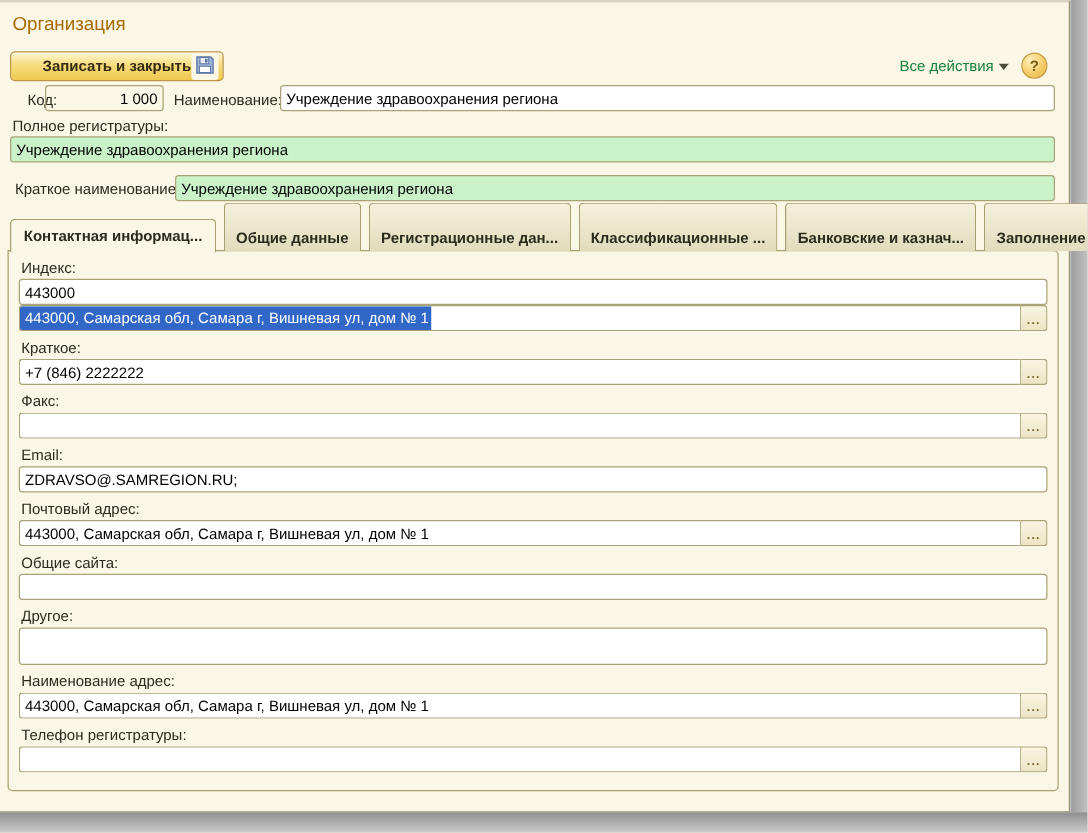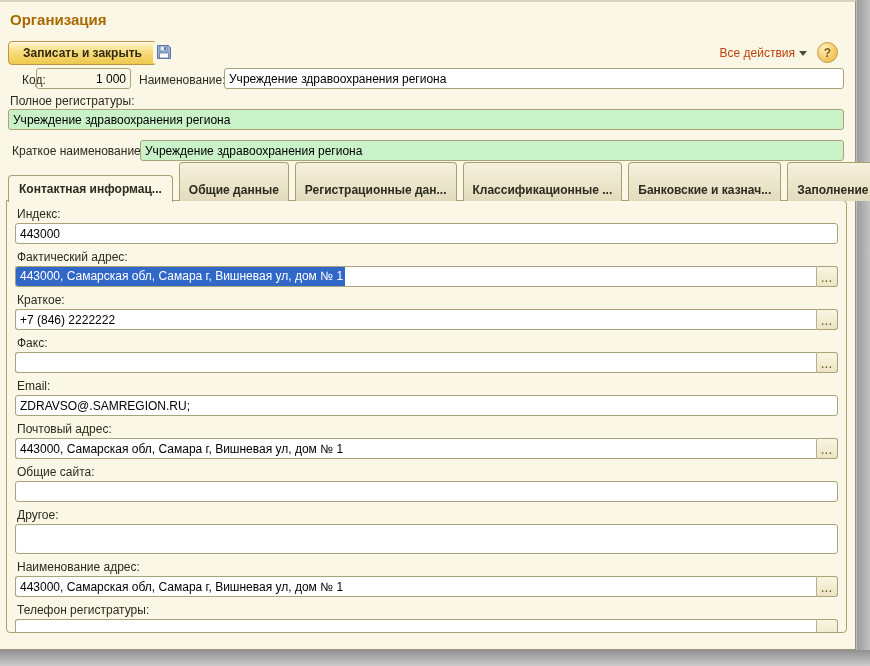--- a/index.html
+++ b/index.html
@@ -22,38 +22,38 @@
   .right-edge {
     position:absolute; left:857px; top:0; width:13px; height:650px;
     background: linear-gradient(90deg,#9d9d9d,#c2c2c2);
   }
   .bottom-edge {
     position:absolute; left:0; top:650px; width:870px; height:16px;
     background: linear-gradient(#8f8f8f,#cccccc);
   }
   .page-title {
     position:absolute; left:10px; top:9px;
-    font-size:15px; font-weight:bold; color:#a66a00;
+    font-size:15px; font-weight:normal; color:#a66a00;
   }
   
   .btn-main {
     position:absolute; left:8px; top:39px; height:24px;
-    padding:0 14px; font-weight:bold; font-size:12px; color:#332b12;
+    padding:0 25px; font-weight:bold; font-size:12px; color:#332b12;
     background: linear-gradient(#fff7d4, #f7dc7e 45%, #eec94e);
     border:1px solid #bd954a; border-radius:4px;
     box-shadow: 0 1px 0 rgba(255,255,255,.6) inset;
     cursor:pointer;
   }
   .btn-save {
     position:absolute; left:153px; top:40px; width:22px; height:22px;
     background:#fbf7e6; border:1px solid transparent; border-radius:3px; cursor:pointer;
     display:flex; align-items:center; justify-content:center;
   }
   .all-actions {
-    position:absolute; right:48px; top:44px; color:#c2410c; cursor:pointer; white-space:nowrap;
+    position:absolute; right:48px; top:44px; color:#15803d; cursor:pointer; white-space:nowrap;
   }
   .all-actions .arr {
     display:inline-block; width:0; height:0; margin-left:4px; vertical-align:middle;
     border-left:4px solid transparent; border-right:4px solid transparent; border-top:5px solid #4a4a3a;
   }
   .btn-help {
     position:absolute; right:17px; top:40px; width:21px; height:21px; border-radius:50%;
     background: radial-gradient(circle at 35% 30%, #fff2c0, #f4c862 60%, #e9b94e);
     border:1px solid #c69b44; color:#7a5c10; font-weight:bold; font-size:12px;
     display:flex; align-items:center; justify-content:center; cursor:pointer;
@@ -161,21 +161,20 @@
     <div class="tab">Заполнение данных</div>
   </div>
 
   <div class="panel">
 
     <div class="f-label">Индекс:</div>
     <div class="f-row">
       <input class="inp" value="443000" style="">
     </div>
 
-    <div class="f-label">Фактический адрес:</div>
     <div class="f-row">
       <div class="fake-input"><span class="sel">443000, Самарская обл, Самара г, Вишневая ул, дом № 1</span></div>
       <div class="pick-btn">...</div>
     </div>
 
     <div class="f-label">Краткое:</div>
     <div class="f-row">
       <input class="inp with-pick" value="+7 (846) 2222222" style="">
       <div class="pick-btn">...</div>
     </div>

